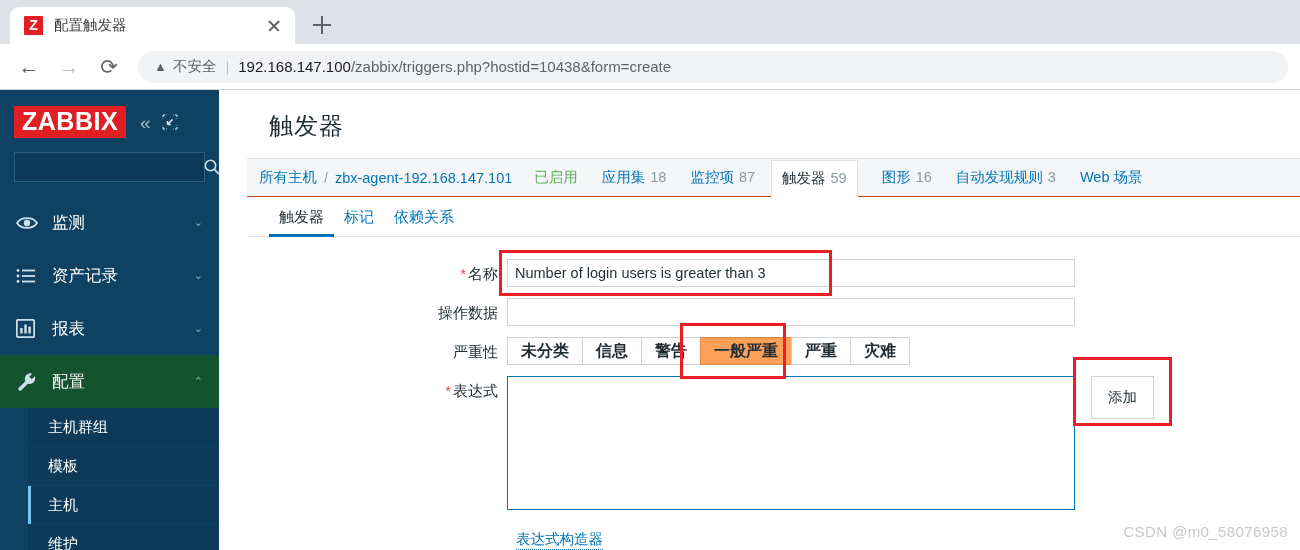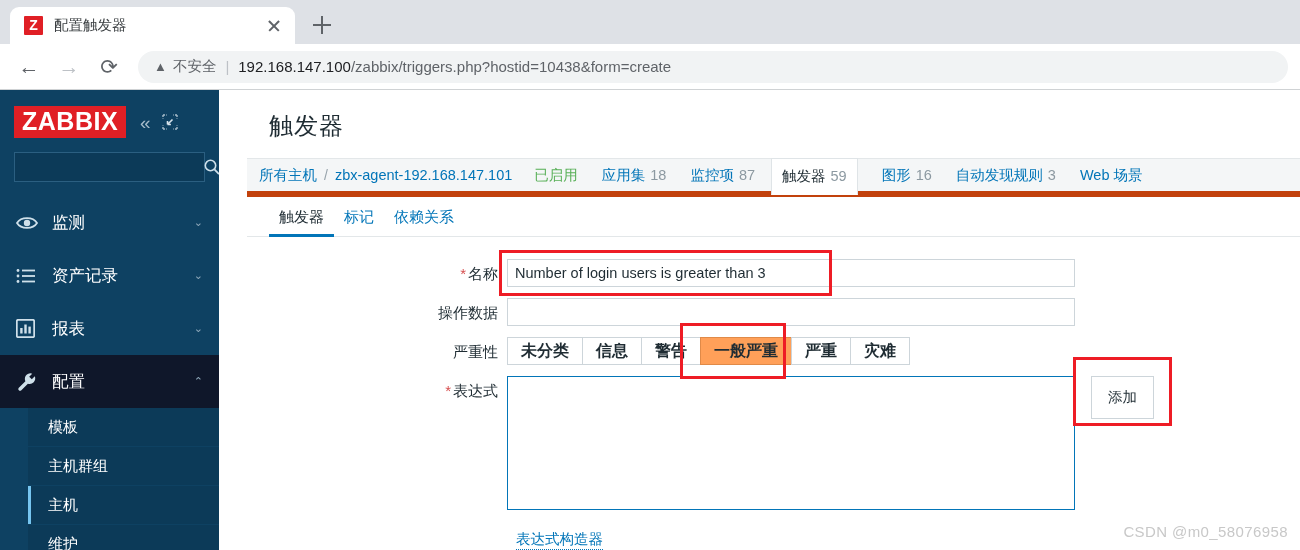--- a/index.html
+++ b/index.html
@@ -97,42 +97,42 @@
   }
   .sb-search .mag { width:18px; height:18px; flex:0 0 auto; }
 
   .sb-item {
     height:53px; display:flex; align-items:center; padding:0 16px;
     cursor:pointer; position:relative;
   }
   .sb-item .ico { width:26px; flex:0 0 26px; display:flex; align-items:center; }
   .sb-item .lbl { flex:1 1 auto; font-size:16.5px; color:#ffffff; margin-left:10px; }
   .sb-item .chev { color:#8fa9bb; font-size:11px; flex:0 0 auto; }
-  .sb-item.active { background:#0f172a; }
+  .sb-item.active { background:#14532d; }
 
   .sb-sub { background:#0c3a58; margin-left:28px; }
   .sb-subitem {
     height:39px; display:flex; align-items:center; padding-left:20px;
     font-size:15px; color:#ffffff; cursor:pointer;
     border-bottom:1px solid #0e4162; position:relative;
   }
   .sb-subitem.sel::before {
     content:""; position:absolute; left:0; top:0; bottom:0; width:3px; background:#76c5f0;
   }
 
   
   .content { flex:1 1 auto; position:relative; background:#ffffff; overflow:hidden; }
   .page-title {
     font-size:24px; color:#1f2c33; padding:20px 0 0 22px; font-weight:normal;
     letter-spacing:1px;
   }
 
   .crumbbar {
     margin-top:16px; background:#f4f6f7; border-top:1px solid #e3e7e9;
-    border-bottom:6px solid #c2410c; height:39px;
+    border-bottom:1px solid #c2410c; height:39px;
     display:flex; align-items:center; padding-left:12px; white-space:nowrap;
   }
   .crumb-link { color:#0275b8; font-size:14.5px; cursor:pointer; }
   .crumb-sep { color:#97a3ab; margin:0 7px; font-size:14px; }
   .crumb-status { color:#59b058; font-size:14.5px; margin-left:22px; }
   .iface-group { display:flex; margin-left:14px; }
   .iface {
     font-size:13.5px; padding:1px 5px; border:1px solid #dfe4e7; color:#b5bfc6;
     margin-right:-1px; background:#fff; font-family:"Liberation Sans", sans-serif;
     font-weight:bold; letter-spacing:0.3px;
@@ -306,24 +306,24 @@
           <svg width="22" height="22" viewBox="0 0 22 22">
             <path d="M14.5 2.2 a5.6 5.6 0 0 0 -5.1 8 L2.6 17 a1.8 1.8 0 0 0 2.5 2.5 l6.8 -6.8 a5.6 5.6 0 0 0 6.9 -7.4 l-3 3 -2.6 -2.6 3 -3 a5.6 5.6 0 0 0 -1.7 -0.5 z" fill="#cfe0ea"></path>
           </svg>
         </span>
         <span class="lbl">配置</span>
         <span class="chev">⌃</span>
       </div>
 
       <div class="sb-sub">
         <div class="sb-subitem">
+          <span>主机群组</span>
+        </div>
+        <div class="sb-subitem">
           <span>模板</span>
-        </div>
-        <div class="sb-subitem">
-          <span>主机群组</span>
         </div>
         <div class="sb-subitem sel">
           <span>主机</span>
         </div>
         <div class="sb-subitem">
           <span>维护</span>
         </div>
       </div>
     </div>
 

